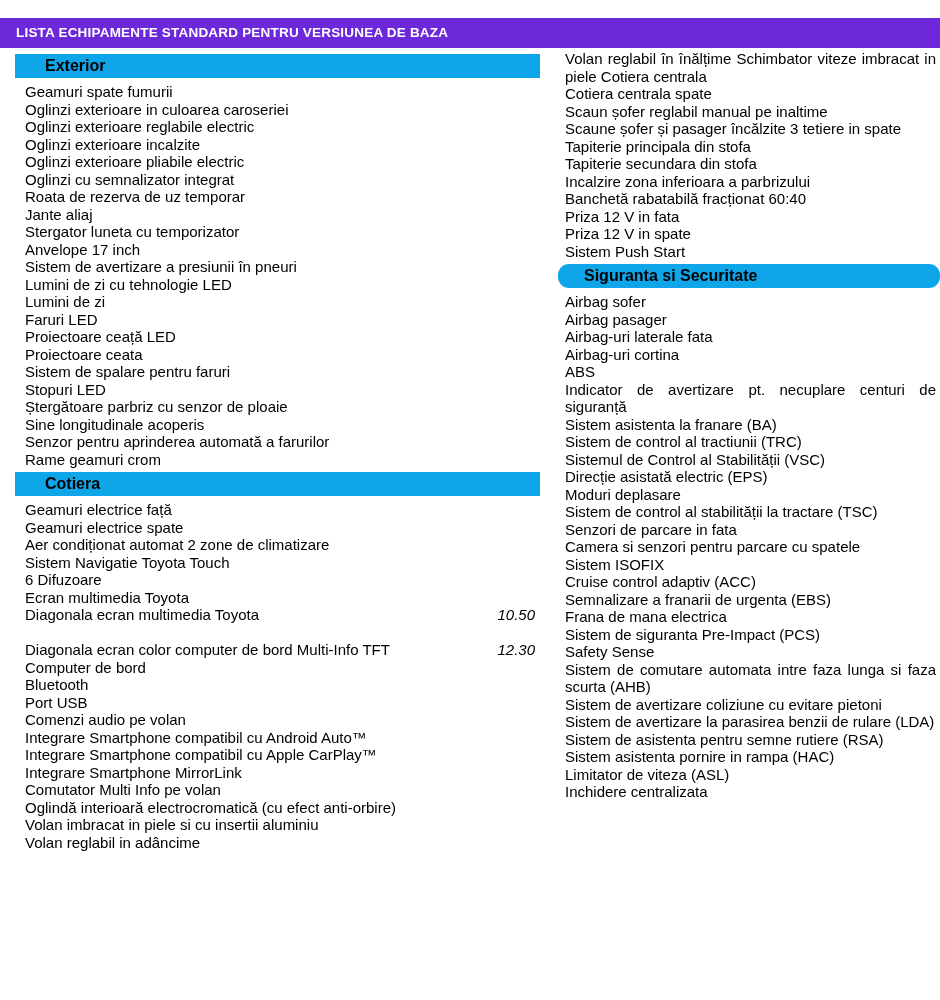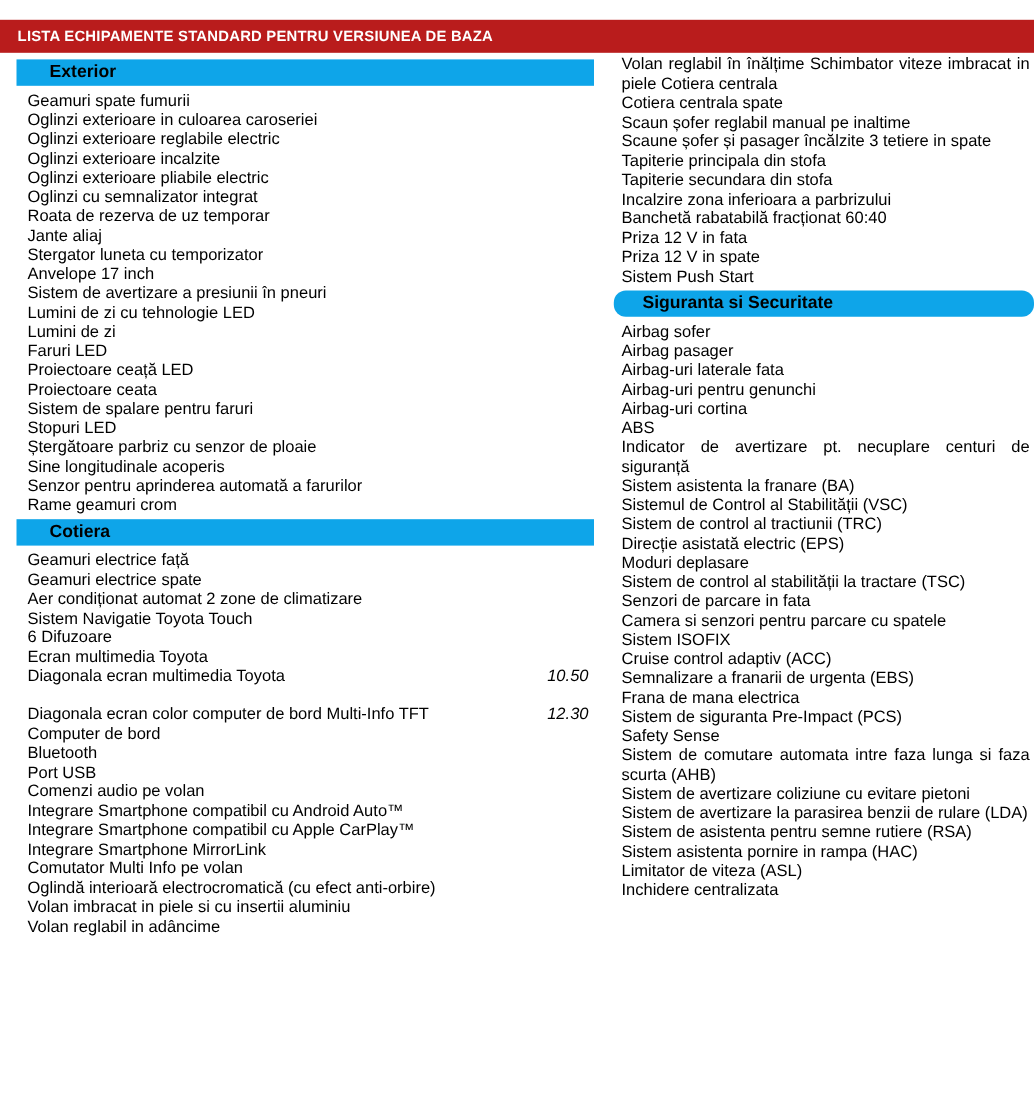--- a/index.html
+++ b/index.html
@@ -5,21 +5,21 @@
   * { margin: 0; padding: 0; box-sizing: border-box; }
   html, body {
     width: 940px; height: 1000px;
     background: #ffffff;
     overflow: hidden;
     font-family: "Liberation Sans", sans-serif;
     color: #000000;
   }
   .top-bar {
     margin-top: 18px;
-    background: #b91c1c;
+    background: #6d28d9;
     color: #ffffff;
     font-weight: bold;
     font-size: 13.5px;
     letter-spacing: 0.2px;
     padding: 7px 16px 8px 16px;
   }
   .columns {
     display: flex;
     padding: 2px 0 0 15px;
     align-items: flex-start;
@@ -228,39 +228,36 @@
         <div class="item">
           <span class="label">Airbag sofer</span>
         </div>
         <div class="item">
           <span class="label">Airbag pasager</span>
         </div>
         <div class="item">
           <span class="label">Airbag-uri laterale fata</span>
         </div>
         <div class="item">
-          <span class="label">Airbag-uri pentru genunchi</span>
-        </div>
-        <div class="item">
           <span class="label">Airbag-uri cortina</span>
         </div>
         <div class="item">
           <span class="label">ABS</span>
         </div>
         <div class="item">
           <span class="label">Indicator de avertizare pt. necuplare centuri de siguranță</span>
         </div>
         <div class="item">
           <span class="label">Sistem asistenta la franare (BA)</span>
         </div>
         <div class="item">
+          <span class="label">Sistem de control al tractiunii (TRC)</span>
+        </div>
+        <div class="item">
           <span class="label">Sistemul de Control al Stabilității (VSC)</span>
-        </div>
-        <div class="item">
-          <span class="label">Sistem de control al tractiunii (TRC)</span>
         </div>
         <div class="item">
           <span class="label">Direcție asistată electric (EPS)</span>
         </div>
         <div class="item">
           <span class="label">Moduri deplasare</span>
         </div>
         <div class="item">
           <span class="label">Sistem de control al stabilității la tractare (TSC)</span>
         </div>

